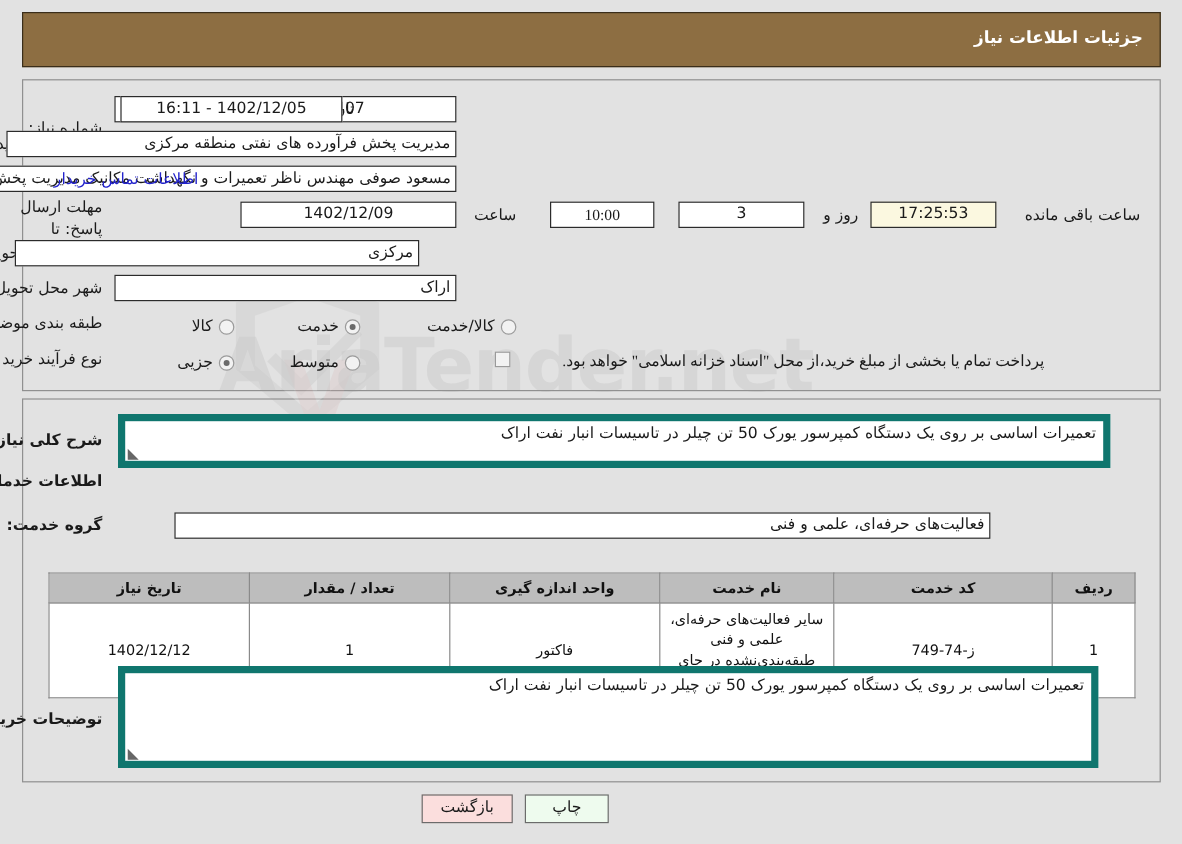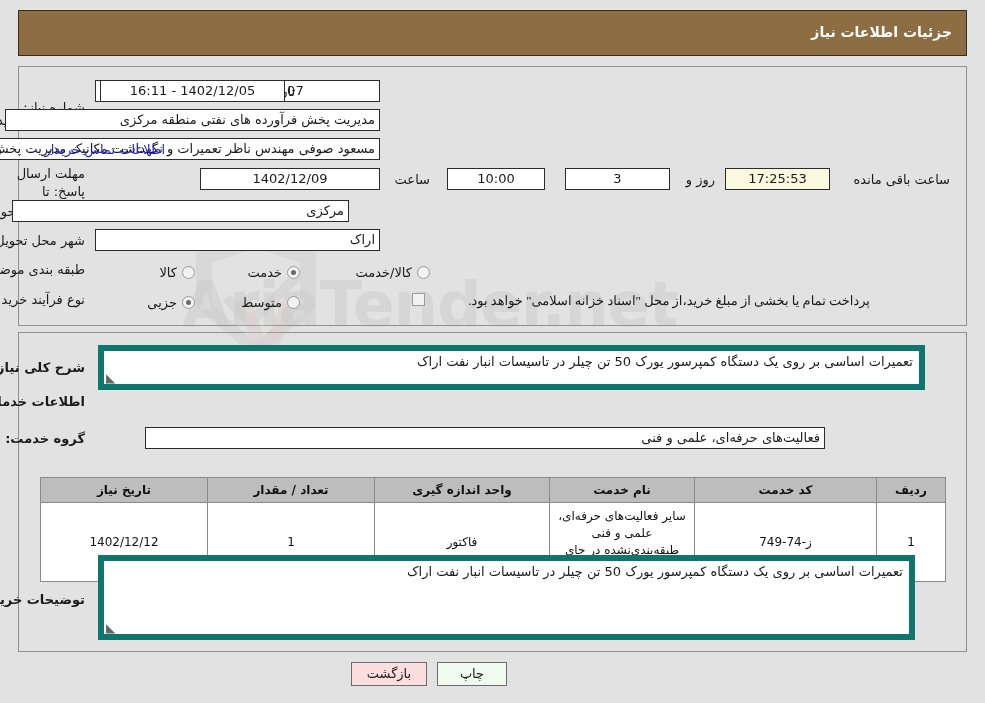--- a/index.html
+++ b/index.html
@@ -288,21 +288,21 @@
   <div class="lbl" style="right:900px; top:113px;">نام دستگاه خریدار:</div>
   <div class="fld right" style="right:605px; top:109px; width:375px; height:22px;">مدیریت پخش فرآورده های نفتی منطقه مرکزی</div>
 
   <div class="lbl" style="right:900px; top:142px;">ایجاد کننده درخواست:</div>
   <div class="fld right" style="right:605px; top:138px; width:435px; height:22px;">مسعود صوفی مهندس ناظر تعمیرات و نگهداشت مکانیک مدیریت پخش فرآورده ه</div>
   <div class="link" style="right:820px; top:142px;">اطلاعات تماس خریدار</div>
 
   <div class="lbl right-al" style="right:900px; top:165px; width:80px; text-align:right; white-space:normal; line-height:18px;">مهلت ارسال پاسخ: تا منطقه:</div>
   <div class="fld center" style="right:605px; top:168px; width:180px; height:22px;">1402/12/09</div>
   <div class="lbl" style="right:555px; top:172px;">ساعت</div>
-  <div class="fld center" style="right:440px; top:168px; width:98px; height:22px;">10:00</div>
+  <div class="fld center" style="right:440px; top:168px; width:87px; height:22px;font-family:Liberation Serif, serif;">10:00</div>
   <div class="fld center" style="right:315px; top:168px; width:105px; height:22px;">3</div>
   <div class="lbl" style="right:270px; top:172px;">روز و</div>
   <div class="fld center cream" style="right:155px; top:168px; width:105px; height:22px;">17:25:53</div>
   <div class="lbl" style="right:35px; top:172px;">ساعت باقی مانده</div>
 
   <div class="lbl" style="right:900px; top:204px;">استان محل تحویل:</div>
   <div class="fld right" style="right:636px; top:200px; width:337px; height:22px;">مرکزی</div>
 
   <div class="lbl" style="right:900px; top:233px;">شهر محل تحویل:</div>
   <div class="fld right" style="right:605px; top:229px; width:285px; height:22px;">اراک</div>

